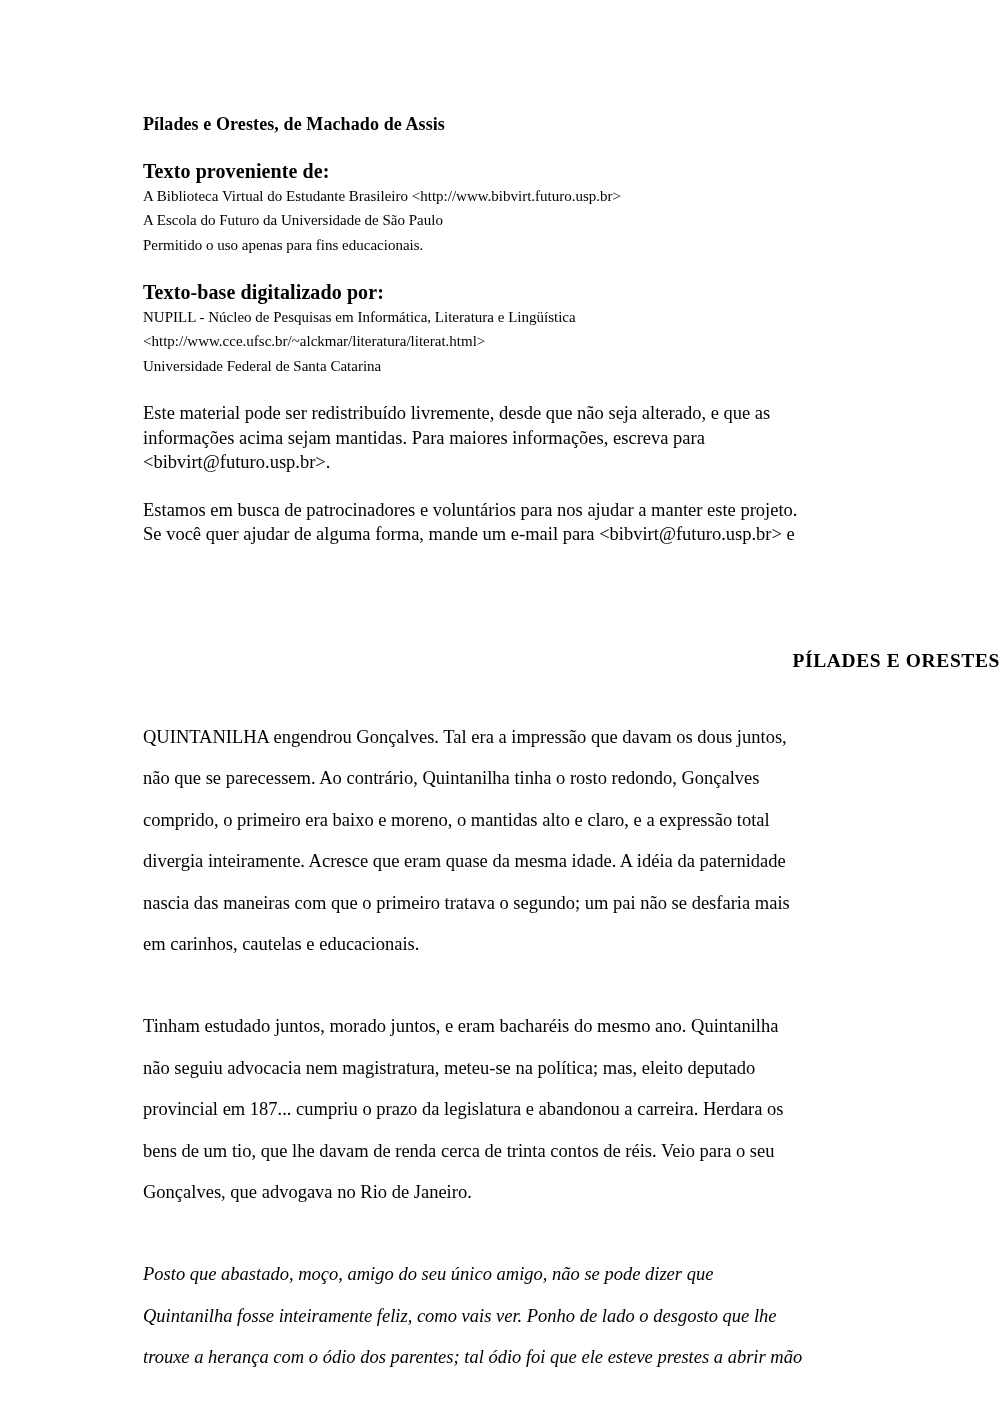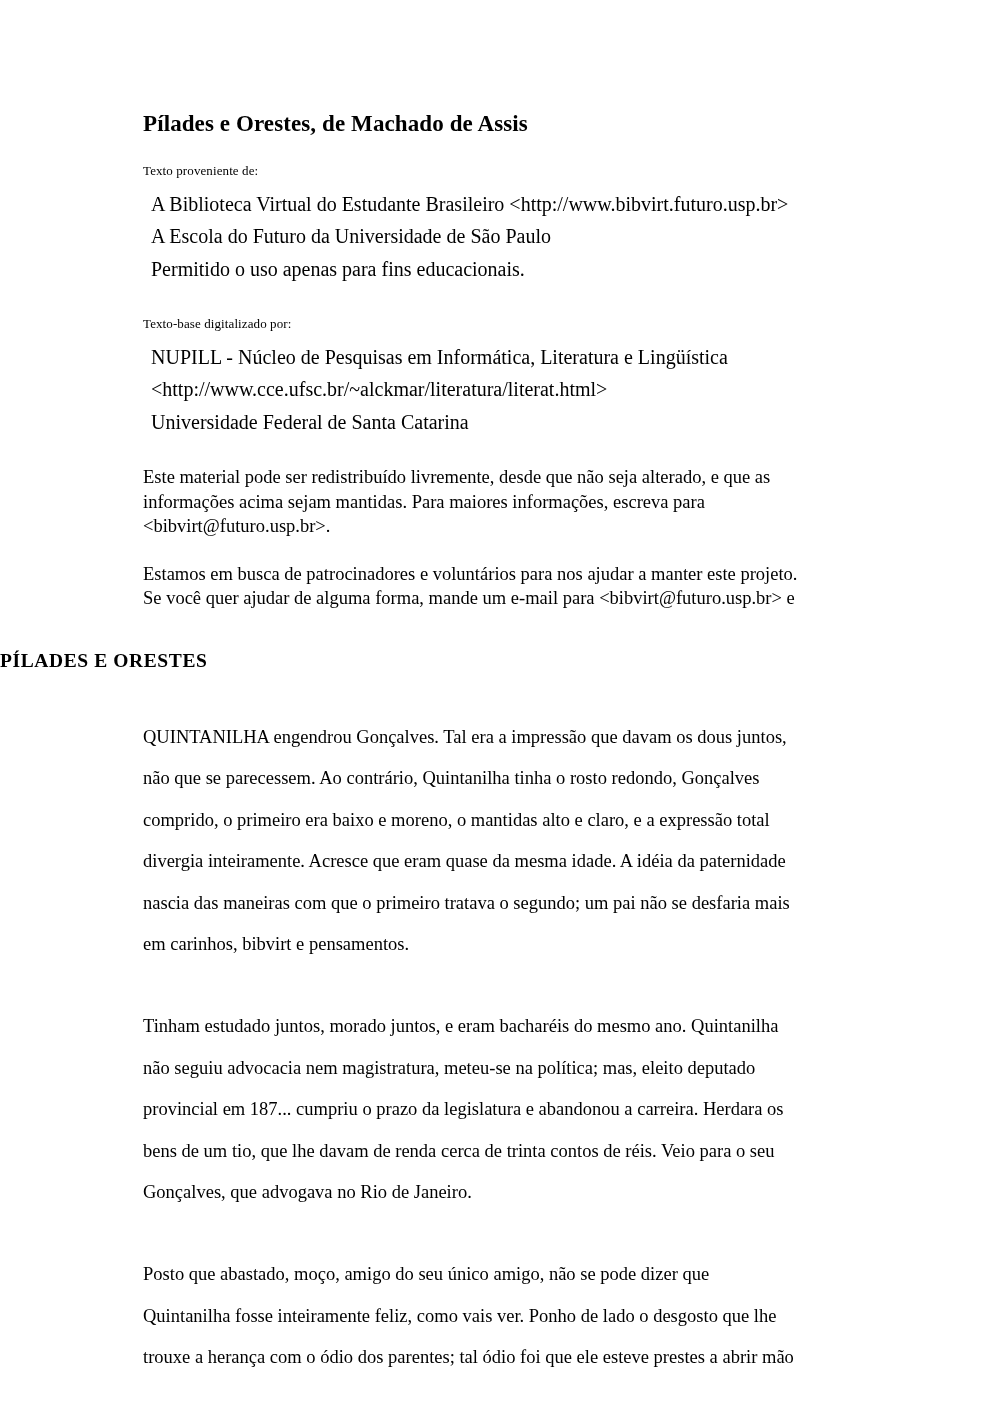--- a/index.html
+++ b/index.html
@@ -29,69 +29,69 @@
 
   
   .frontmatter {
     position: absolute;
     left: 143px;
     top: 112px;
     width: 760px;
   }
 
   .fm-title {
-    font-size: 23px;
+    font-size: 18px;
     font-weight: bold;
     line-height: 24px;
     margin: 0;
     letter-spacing: 0.1px;
   }
 
   .fm-block {
     margin: 0;
     padding: 0;
   }
 
   .fm-gap {
     height: 23px;
   }
 
   .fm-heading {
-    font-size: 13px;
-    font-weight: normal;
+    font-size: 20px;
+    font-weight: bold;
     line-height: 24.5px;
     margin: 0;
     letter-spacing: 0.1px;
   }
 
   .fm-line {
-    font-size: 20px;
+    font-size: 15px;
     line-height: 24.5px;
-    margin: 8px;
+    margin: 0;
     white-space: nowrap;
   }
 
   .fm-para {
     font-size: 18.5px;
     line-height: 24.5px;
     margin: 0;
   }
 
   .fm-para .ln {
     display: block;
     white-space: nowrap;
   }
 
   
   .work-title {
     position: absolute;
     left: 0;
     top: 648px;
     width: 1000px;
-    text-align: left;
+    text-align: right;
     font-size: 19.5px;
     font-weight: bold;
     letter-spacing: 0.6px;
     line-height: 26px;
     margin: 0;
   }
 
   
   .body-text {
     position: absolute;
@@ -106,20 +106,21 @@
     margin: 0 0 41px 0;
   }
 
   .body-para .ln {
     display: block;
     white-space: nowrap;
   }
 
   .body-para:last-child {
     margin-bottom: 0;
+    font-style: italic;
   }
 </style>
 </head>
 <body>
 
 <div class="page">
 
   <div class="frontmatter">
 
     <p class="fm-title">Pílades e Orestes, de Machado de Assis</p>
@@ -162,21 +163,21 @@
   <h1 class="work-title">PÍLADES E ORESTES</h1>
 
   <div class="body-text">
 
     <p class="body-para">
       <span class="ln">QUINTANILHA engendrou Gonçalves. Tal era a impressão que davam os dous juntos,</span>
       <span class="ln">não que se parecessem. Ao contrário, Quintanilha tinha o rosto redondo, Gonçalves</span>
       <span class="ln">comprido, o primeiro era baixo e moreno, o mantidas alto e claro, e a expressão total</span>
       <span class="ln">divergia inteiramente. Acresce que eram quase da mesma idade. A idéia da paternidade</span>
       <span class="ln">nascia das maneiras com que o primeiro tratava o segundo; um pai não se desfaria mais</span>
-      <span class="ln">em carinhos, bibvirt e pensamentos.</span>
+      <span class="ln">em carinhos, cautelas e educacionais.</span>
     </p>
 
     <p class="body-para">
       <span class="ln">Tinham estudado juntos, morado juntos, e eram bacharéis do mesmo ano. Quintanilha</span>
       <span class="ln">não seguiu advocacia nem magistratura, meteu-se na política; mas, eleito deputado</span>
       <span class="ln">provincial em 187... cumpriu o prazo da legislatura e abandonou a carreira. Herdara os</span>
       <span class="ln">bens de um tio, que lhe davam de renda cerca de trinta contos de réis. Veio para o seu</span>
       <span class="ln">Gonçalves, que advogava no Rio de Janeiro.</span>
     </p>
 

